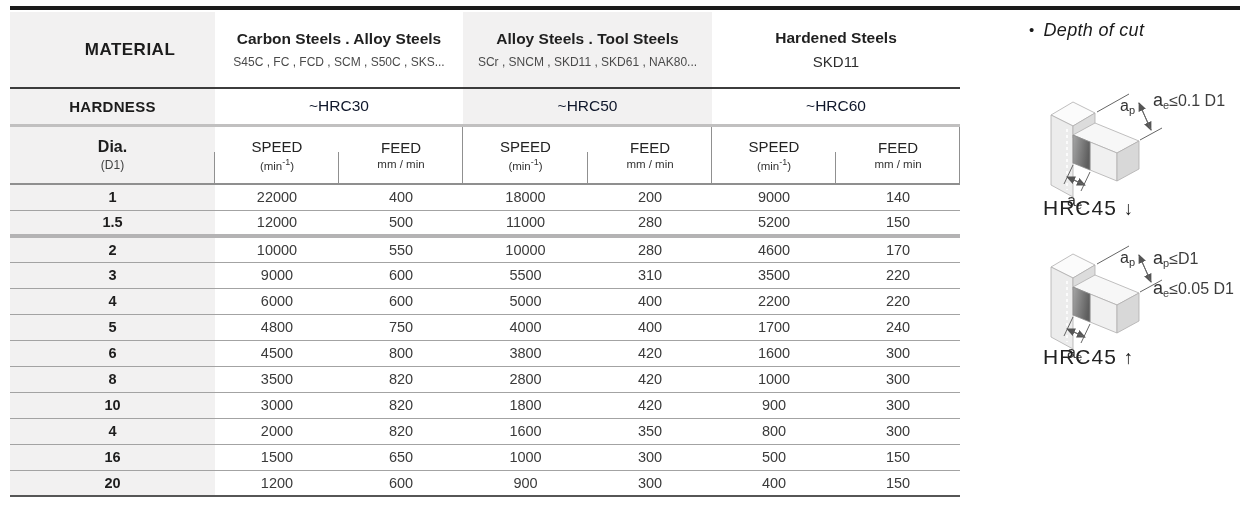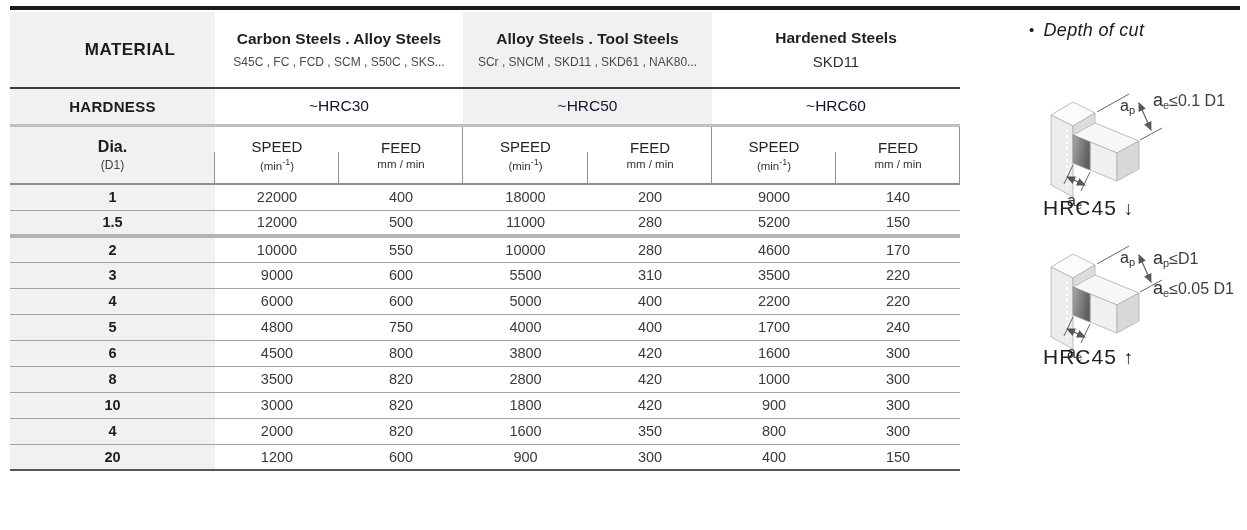--- a/index.html
+++ b/index.html
@@ -229,20 +229,29 @@
       <tr class="body-row">
     <td class="c-label g">4</td>
     <td class="c-val">2000</td>
     <td class="c-val">820</td>
     <td class="c-val">1600</td>
     <td class="c-val">350</td>
     <td class="c-val">800</td>
     <td class="c-val">300</td>
   </tr>
       <tr class="body-row">
+    <td class="c-label g">16</td>
+    <td class="c-val">1500</td>
+    <td class="c-val">650</td>
+    <td class="c-val">1000</td>
+    <td class="c-val">300</td>
+    <td class="c-val">500</td>
+    <td class="c-val">150</td>
+  </tr>
+      <tr class="body-row">
     <td class="c-label g">20</td>
     <td class="c-val">1200</td>
     <td class="c-val">600</td>
     <td class="c-val">900</td>
     <td class="c-val">300</td>
     <td class="c-val">400</td>
     <td class="c-val">150</td>
   </tr>
     </tbody>
 </table>

